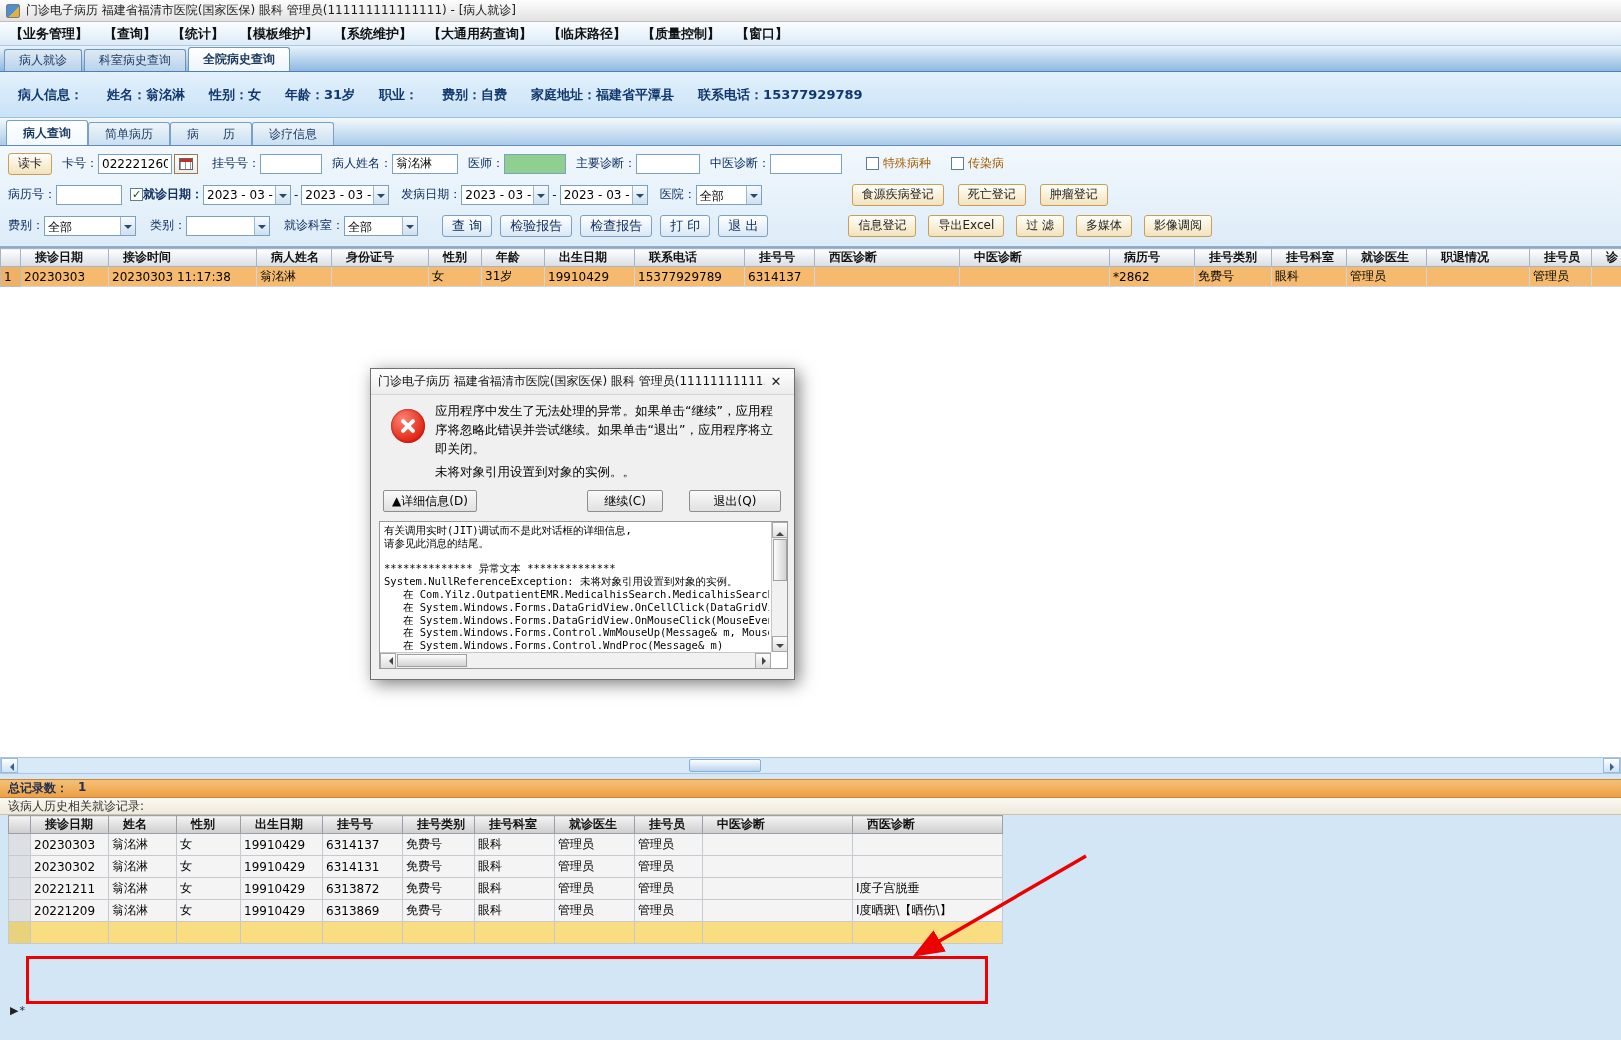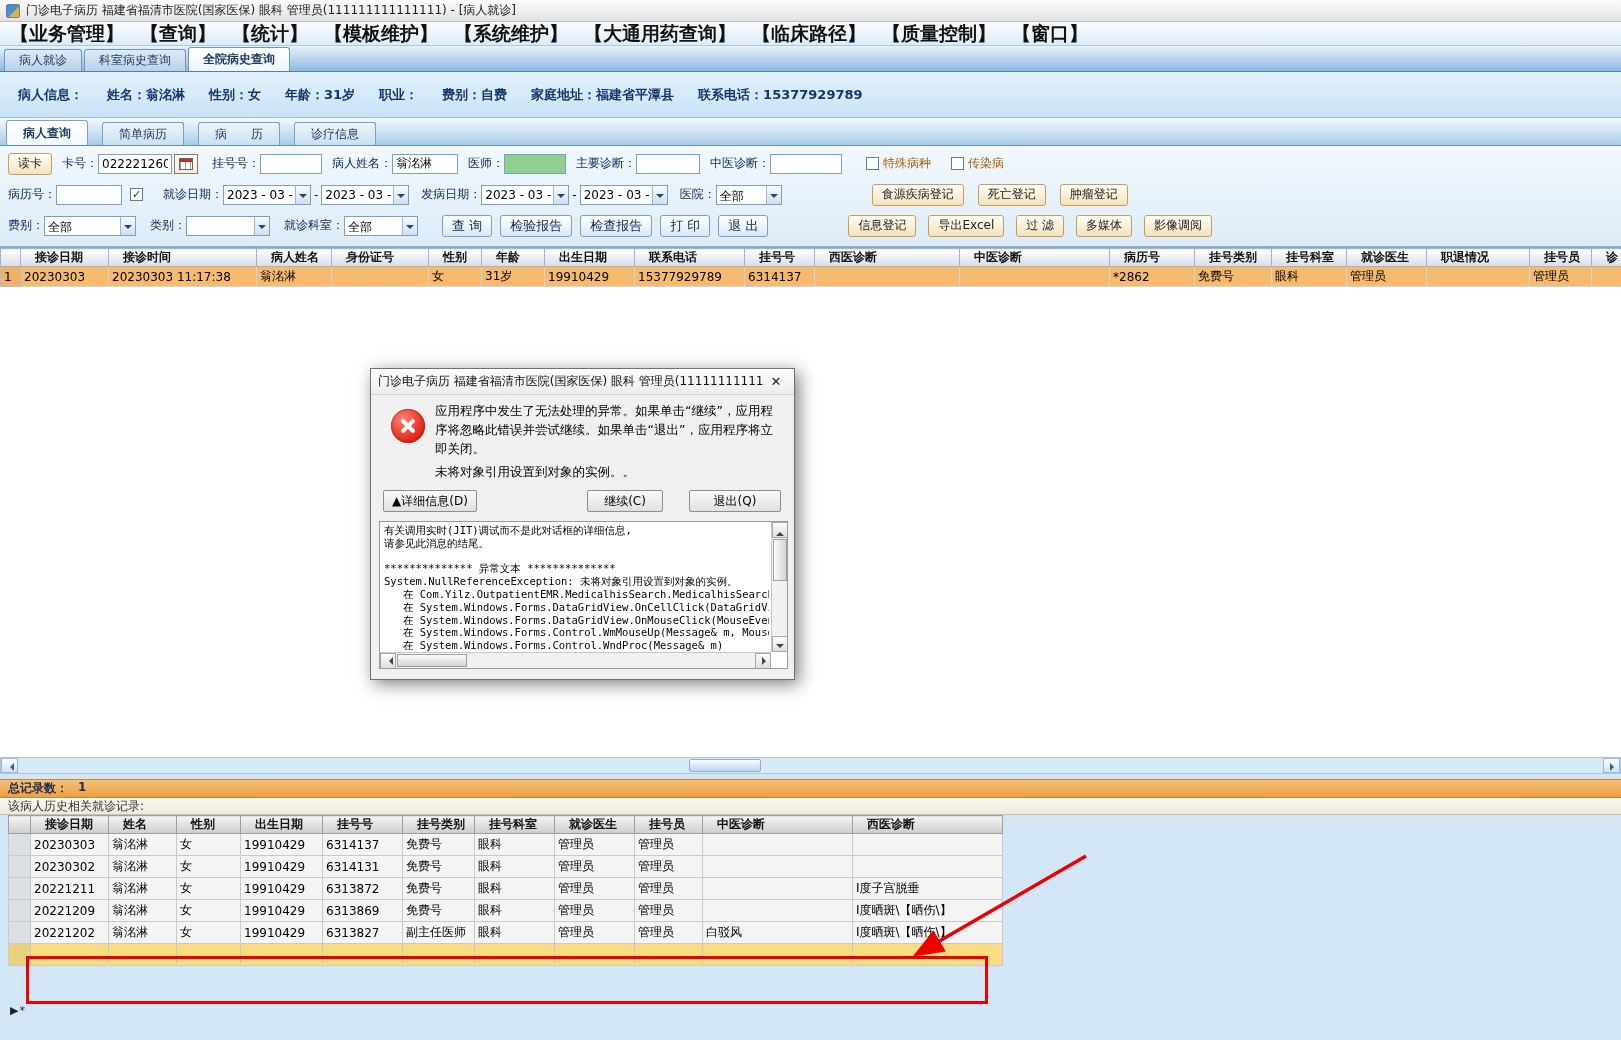--- a/index.html
+++ b/index.html
@@ -6,33 +6,33 @@
 html,body{width:1621px;height:1040px;}
 body{position:relative;font-family:"DejaVu Sans","Liberation Sans",sans-serif;font-size:12px;background:#d2e6f6;overflow:hidden;color:#000;}
 
 
 .titlebar{position:absolute;left:0;top:0;width:1621px;height:22px;background:linear-gradient(#fdfdfd,#e2e2e2);border-bottom:1px solid #bdbdbd;display:flex;align-items:center;padding:0 6px;}
 .app-icon{width:14px;height:14px;background:linear-gradient(135deg,#4a8fd4 55%,#e0b040 55%);border:1px solid #7a7a7a;border-radius:2px;margin-right:6px;flex:none;}
 .title-text{font-size:12px;color:#1c1c1c;white-space:nowrap;}
 
 
 .menubar{position:absolute;left:0;top:22px;width:1621px;height:24px;background:linear-gradient(#fbfdff,#dcebf8);border-bottom:1px solid #b0c8de;display:flex;align-items:center;padding:0 10px;gap:16px;}
-.menu-item{font-size:19px;font-weight:600;color:#111;white-space:nowrap;cursor:default;}
+.menu-item{font-size:13px;font-weight:600;color:#111;white-space:nowrap;cursor:default;}
 
 
 .tabstrip{position:absolute;left:0;top:46px;width:1621px;height:26px;background:linear-gradient(#e8f2fb,#8fb9e2);display:flex;align-items:flex-end;padding-left:4px;gap:2px;border-bottom:1px solid #4f7fb5;}
 .main-tab{height:22px;padding:0 14px;display:flex;align-items:center;background:linear-gradient(#dfeaf4,#b9d2ea);border:1px solid #6f96bd;border-bottom:none;border-radius:3px 3px 0 0;font-size:12px;color:#1c3a60;white-space:nowrap;margin-top:28px;}
 .main-tab.active{background:linear-gradient(#ffffff,#eef5fb);font-weight:bold;height:24px;}
 
 
 .patientbar{position:absolute;left:0;top:72px;width:1621px;height:46px;background:linear-gradient(#e3f1fc,#c9e2f6);border-bottom:1px solid #9dbfde;display:flex;align-items:center;padding-left:18px;color:#10386e;font-weight:bold;font-size:13px;white-space:nowrap;}
 .pi-pair{margin-left:24px;}
 
 
-.subtabstrip{position:absolute;left:0;top:118px;width:1621px;height:28px;background:linear-gradient(#f4f9fd,#a9cbe9);display:flex;align-items:flex-end;padding-left:6px;gap:14px;border-bottom:1px solid #5f8cba;}
+.subtabstrip{position:absolute;left:0;top:118px;width:1621px;height:28px;background:linear-gradient(#f4f9fd,#a9cbe9);display:flex;align-items:flex-end;padding-left:6px;gap:0;border-bottom:1px solid #5f8cba;}
 .sub-tab{height:23px;padding:0 16px;display:flex;align-items:center;background:linear-gradient(#eef5fb,#cadff1);border:1px solid #7aa0c6;border-bottom:none;border-radius:3px 3px 0 0;font-size:12px;color:#16365e;white-space:nowrap;}
 .sub-tab.active{font-weight:bold;background:linear-gradient(#ffffff,#f2f8fd);height:25px;}
 
 
 .formarea{position:absolute;left:0;top:146px;width:1621px;height:101px;background:linear-gradient(#f2f8fd,#ddecf8);border-bottom:1px solid #8fb2d2;}
 .frow{display:flex;align-items:center;height:27px;margin:4px 0 0 8px;white-space:nowrap;}
 .flabel{color:#0f2f60;margin-left:10px;white-space:nowrap;}
 .flabel.first{margin-left:0;}
 .finput{height:20px;border:1px solid #7aa0c4;background:#fff;font-size:12px;padding:0 3px;font-family:inherit;color:#000;}
 .finput.green{background:#8fcf8f;}
@@ -187,21 +187,21 @@
     <input class="finput w72" style="">
     <span class="cb gl24"></span>
     <span class="cb-label">特殊病种</span>
     <span class="cb gl20"></span>
     <span class="cb-label">传染病</span>
   </div>
   <div class="frow">
     <span class="flabel first">病历号：</span>
     <input class="finput w66" style="">
     <span class="cb gl8">✓</span>
-    <span class="flabel" style="margin-left:20px;">就诊日期：</span>
+    <span class="flabel" style="margin-left:0;font-weight:bold;">就诊日期：</span>
     <span class="dd ddw88">
         <span class="dd-val">2023 - 03 - 03</span>
         <span class="dd-btn"></span>
       </span>
     <span class="dash">-</span>
     <span class="dd ddw88">
         <span class="dd-val">2023 - 03 - 03</span>
         <span class="dd-btn"></span>
       </span>
     <span class="flabel gl12">发病日期：</span>
@@ -426,34 +426,20 @@
           <td>女</td>
           <td>19910429</td>
           <td>6313869</td>
           <td>免费号</td>
           <td>眼科</td>
           <td>管理员</td>
           <td>管理员</td>
           <td></td>
           <td>I度晒斑\【晒伤\】</td>
         </tr>
-        <tr>
-          <td></td>
-          <td>20221202</td>
-          <td>翁洺淋</td>
-          <td>女</td>
-          <td>19910429</td>
-          <td>6313827</td>
-          <td>副主任医师</td>
-          <td>眼科</td>
-          <td>管理员</td>
-          <td>管理员</td>
-          <td>白驳风</td>
-          <td>I度晒斑\【晒伤\】</td>
-        </tr>
         <tr class="new-row">
           <td></td>
           <td></td>
           <td></td>
           <td></td>
           <td></td>
           <td></td>
           <td></td>
           <td></td>
           <td></td>

